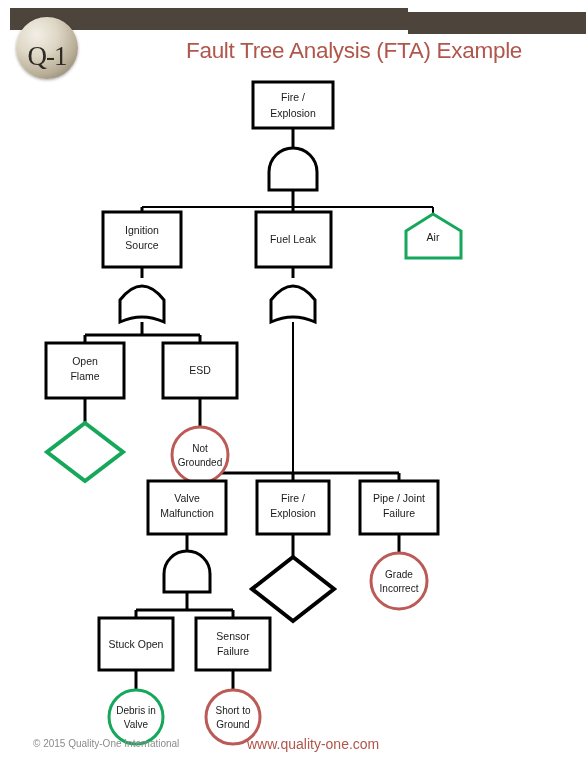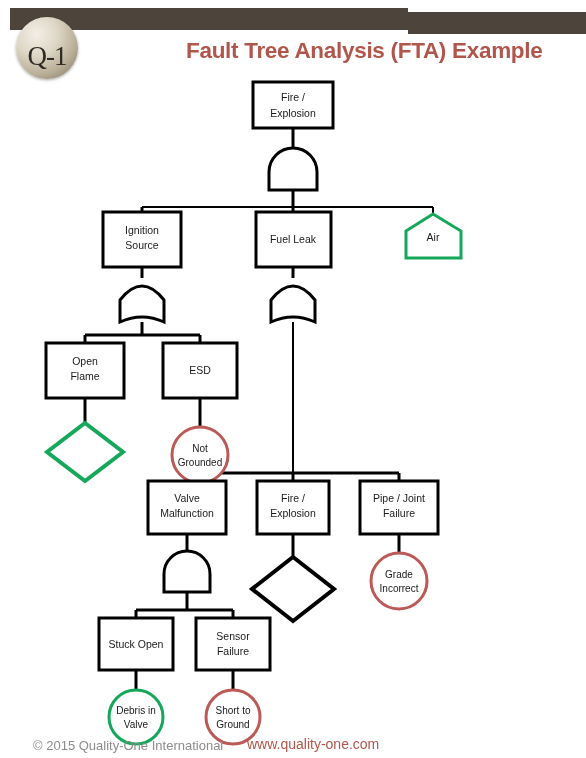--- a/index.html
+++ b/index.html
@@ -21,26 +21,26 @@
     box-shadow:0 1px 3px rgba(0,0,0,.35);
   }
   .logo-text{
     position:absolute;left:0;top:8px;width:62px;height:62px;
     display:flex;align-items:center;justify-content:center;
     font-family:"Liberation Serif","DejaVu Serif",serif;
     font-size:27px;color:#2e2a24;letter-spacing:-1px;
   }
   .title{
     position:absolute;left:186px;top:38px;width:392px;
-    font-size:22.5px;font-weight:bold;color:#b0564b;
+    font-size:22.5px;font-weight:normal;color:#b0564b;
     letter-spacing:-0.3px;white-space:nowrap;
   }
 
   
-  .copyright{position:absolute;left:33px;top:738px;font-size:13px;color:#8c8c8c;}
+  .copyright{position:absolute;left:33px;top:738px;font-size:10px;color:#8c8c8c;}
   .weburl{position:absolute;left:247px;top:736px;font-size:14px;color:#b0564b;}
 
   
   svg#tree{position:absolute;left:0;top:0;width:586px;height:758px;}
   .lbl{font-family:"Liberation Sans","DejaVu Sans",sans-serif;font-size:10.5px;fill:#1a1a1a;text-anchor:middle;}
   .lbl.sm{font-size:10px;}
 </style>
 </head>
 <body>
 

